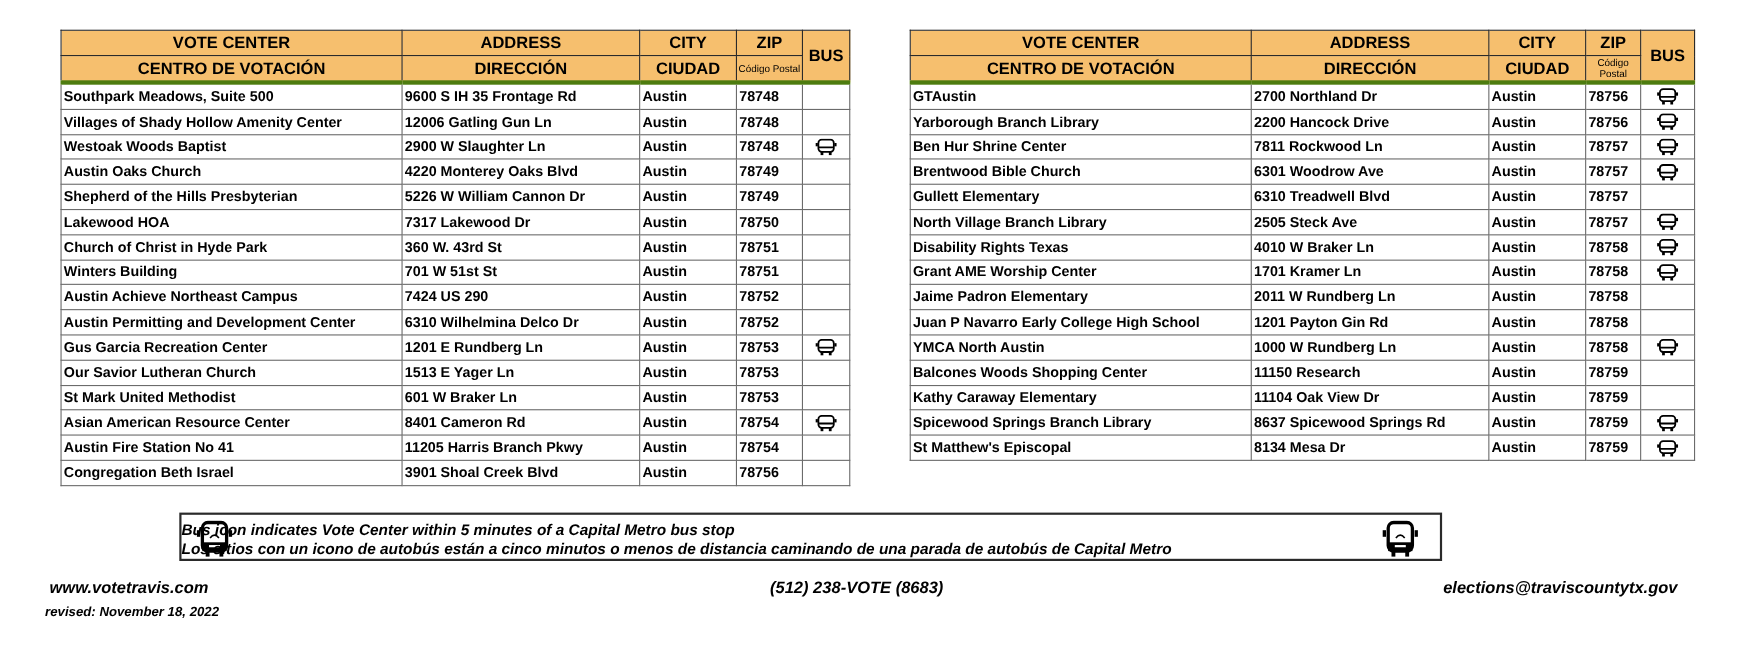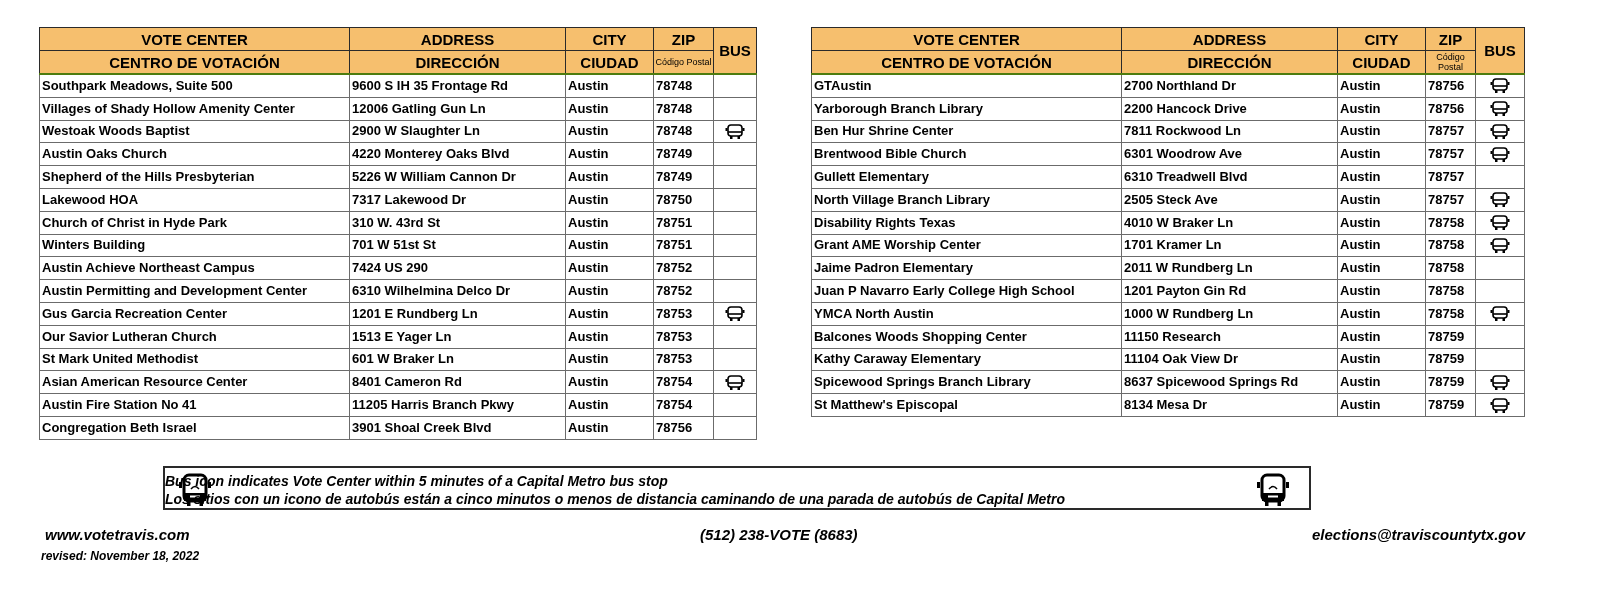--- a/index.html
+++ b/index.html
@@ -2,36 +2,36 @@
 <html><head>
 <meta charset="utf-8">
 <style>
   html, body { margin: 0; padding: 0; background: #ffffff; }
   body {
     width: 1600px; height: 602px; position: relative; overflow: hidden;
     font-family: "Liberation Sans", sans-serif; color: #000;
   }
   table.vc {
     position: absolute; top: 27px; border-collapse: collapse;
-    table-layout: fixed; font-size: 13px; font-weight: bold;
+    table-layout: fixed; font-size: 13px; font-weight: bold; margin-left: 16px;
   }
   table.vc.left { left: 39px; width: 717px; }
   table.vc.right { left: 811px; width: 713px; }
   table.vc th {
     background: #f6bf6e; border: 1px solid #2a2a2a; font-weight: bold;
     font-size: 15px; text-align: center; padding: 0; line-height: 21px; height: 22px;
   }
   table.vc th.zip-sub { font-size: 9px; font-weight: normal; line-height: 10px; }
   table.vc th.bus-h { font-size: 15px; }
   table.vc td {
     border: 1px solid #6b6b6b; padding: 0 2px; height: 21.8px; line-height: 20px;
     white-space: nowrap; overflow: hidden; text-align: left;
   }
   table.vc td.bus { text-align: center; padding: 0; }
-  table.vc tr.thick td { border-top: 2px solid #4d7c0f; }
+  table.vc tr.thick td { border-top: 4px solid #4d7c0f; }
   .bus-icon { display: inline-block; width: 20px; height: 16px; vertical-align: middle; }
   .legend {
     position: absolute; left: 163px; top: 466px; width: 1148px; height: 44px;
     border: 2px solid #2a2a2a; box-sizing: border-box;
   }
   .legend .icon-left { position: absolute; left: 12px; top: 5px; width: 36px; height: 36px; }
   .legend .icon-right { position: absolute; right: 18px; top: 5px; width: 36px; height: 36px; }
   .legend .text {
     position: absolute; left: 0; right: 0; top: 4px; text-align: left;
     font-size: 14px; font-weight: bold; font-style: italic; line-height: 18px;
@@ -131,21 +131,21 @@
       </tr>
       <tr>
         <td>Lakewood HOA</td>
         <td>7317 Lakewood Dr</td>
         <td>Austin</td>
         <td>78750</td>
         <td class="bus"></td>
       </tr>
       <tr>
         <td>Church of Christ in Hyde Park</td>
-        <td>310 W. 43rd St</td>
+        <td>360 W. 43rd St</td>
         <td>Austin</td>
         <td>78751</td>
         <td class="bus"></td>
       </tr>
       <tr>
         <td>Winters Building</td>
         <td>701 W 51st St</td>
         <td>Austin</td>
         <td>78751</td>
         <td class="bus"></td>

